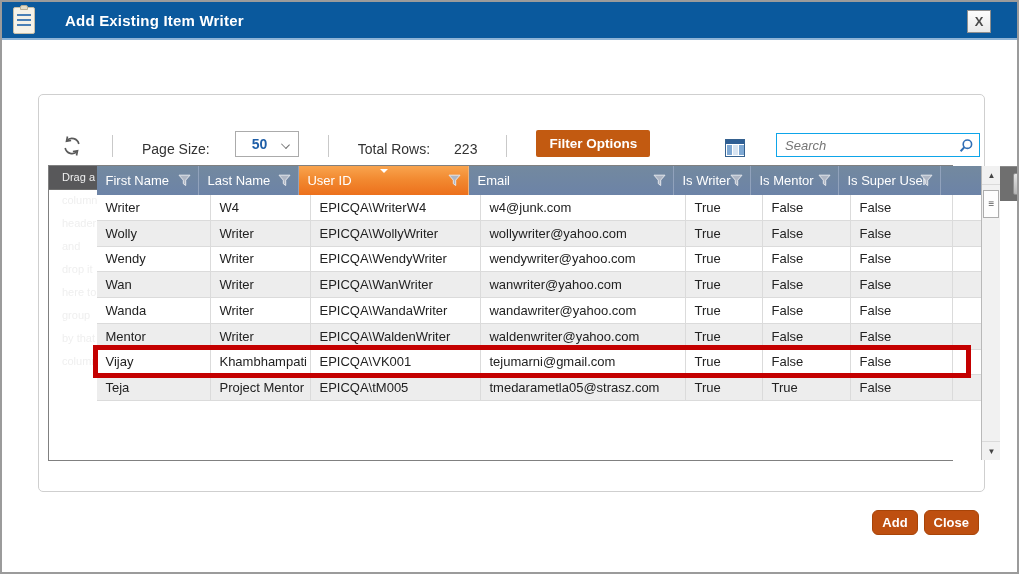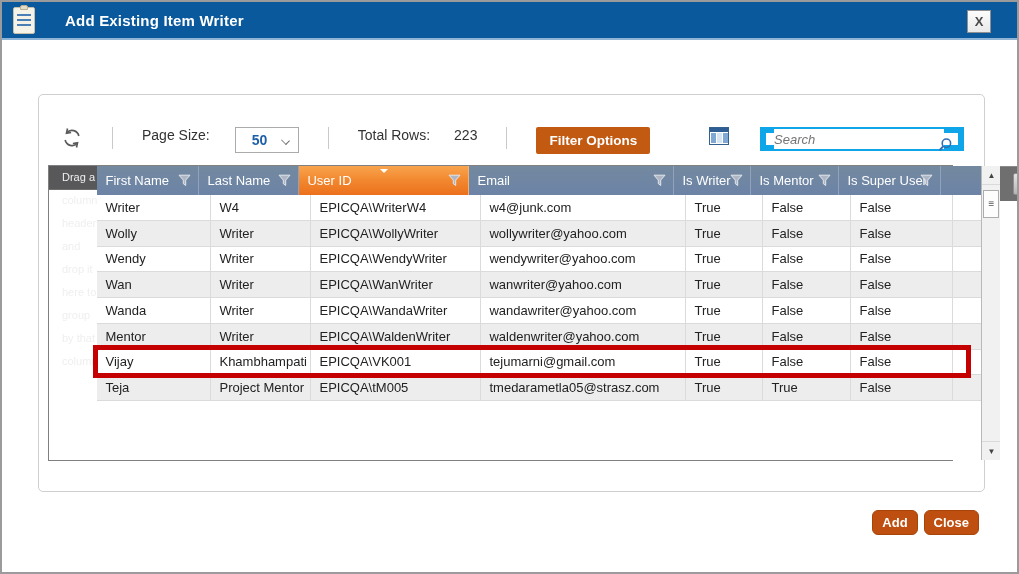--- a/index.html
+++ b/index.html
@@ -13,38 +13,38 @@
   .clipboard .lines { position:absolute; left:3px; right:3px; top:6px; bottom:4px;
     background:repeating-linear-gradient(180deg,#4A80B6 0 2px, transparent 2px 5px); }
   .dlg-title { position:absolute; left:44px; top:0; line-height:37px; color:#fff; font-size:15px; font-weight:bold; letter-spacing:.2px;margin-left:19px; }
   .close-btn { position:absolute; right:26px; top:8px; width:24px; height:23px; background:linear-gradient(#FDFDFD,#E9E9E9);
     border:1px solid #8F8F8F; color:#4A4A4A; font-size:13px; font-weight:bold; text-align:center; line-height:21px; cursor:pointer; }
 
   
   .panel { position:absolute; left:36px; top:92px; width:947px; height:398px; background:#fff; border:1px solid #CFCFCF; border-radius:5px; }
 
   
-  .toolbar { position:absolute; left:22px; top:32px; right:20px; height:30px; display:flex; align-items:flex-start; font-size:14px; color:#333;gap:15px; }
+  .toolbar { position:absolute; left:22px; top:32px; right:4px; height:30px; display:flex; align-items:flex-end; font-size:14px; color:#333;gap:15px; }
   .tb-divider { width:1px; height:22px; background:#C9C9C9; margin:0 14px; flex:0 0 auto; }
   .refresh { width:22px; height:22px; flex:0 0 auto; cursor:pointer; }
   .lbl { white-space:nowrap; }
   .pagesize-select { width:64px; height:26px; border:1px solid #ABABAB; background:#fff; margin-left:10px; position:relative;
     display:flex; align-items:center; cursor:pointer; }
   .pagesize-select .val { color:#1F5FA8; font-weight:bold; font-size:14px; margin-left:16px; }
   .chev { position:absolute; right:9px; top:9px; width:7px; height:7px; border-right:1.5px solid #6E6E6E; border-bottom:1.5px solid #6E6E6E; transform:rotate(45deg) scale(1,.8); }
   .total-val { margin-left:9px; }
   .filter-btn { background:#C25A11; color:#fff; border:none; font-size:13.5px; font-weight:bold; font-family:inherit;
     padding:6px 13px; border-radius:2px; cursor:pointer; flex:0 0 auto; }
   .col-chooser { margin-left:auto; width:20px; height:18px; border:1px solid #35618F; background:#fff; position:relative; cursor:pointer; flex:0 0 auto;}
   .col-chooser .hd { position:absolute; left:0; right:0; top:0; height:4px; background:#2E5E94; }
   .col-chooser .c1,.col-chooser .c2,.col-chooser .c3 { position:absolute; top:5px; bottom:1px; width:5px; }
   .col-chooser .c1 { left:1px; background:#7FA9D4; }
   .col-chooser .c2 { left:7px; background:#D7E4F2; }
   .col-chooser .c3 { left:13px; background:#7FA9D4; }
-  .searchbox { margin-left:16px; width:204px; height:24px; border:6px solid #0ea5e9; background:#fff; position:relative; display:flex; align-items:center; }
+  .searchbox { margin-left:16px; width:204px; height:24px; border:1px solid #0ea5e9; background:#fff; position:relative; display:flex; align-items:center; }
   .searchbox input { border:none; outline:none; width:170px; height:20px; margin-left:8px; font-family:inherit; font-size:13px; font-style:italic; color:#555; }
   .search-icon { position:absolute; right:5px; top:4px; }
 
   
   .grid { position:absolute; left:9px; top:70px; width:905px; height:296px; border:1px solid #808080; display:flex; flex-direction:row; background:#fff; }
   .groupbar { height:24px; background:#58585A; color:#EFEFEF; font-size:11px; line-height:23px; padding-left:13px; border-bottom:1px solid #6E6E6E; }
   .grid-mid { flex:1; display:flex; min-height:0; }
   .cols-area { width:884px; display:flex; flex-direction:column; }
   .header-row { height:29px; display:flex; background:linear-gradient(180deg,#73899F 0,#6C83A7 100%); }
   .hcell { position:relative; display:flex; align-items:center; color:#fff; font-size:13px; border-right:1px solid #91A2BC; cursor:pointer; }

